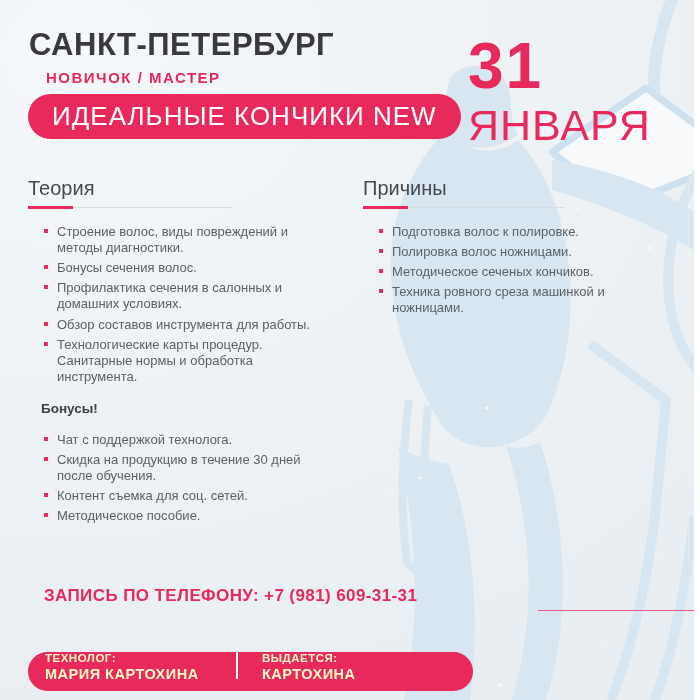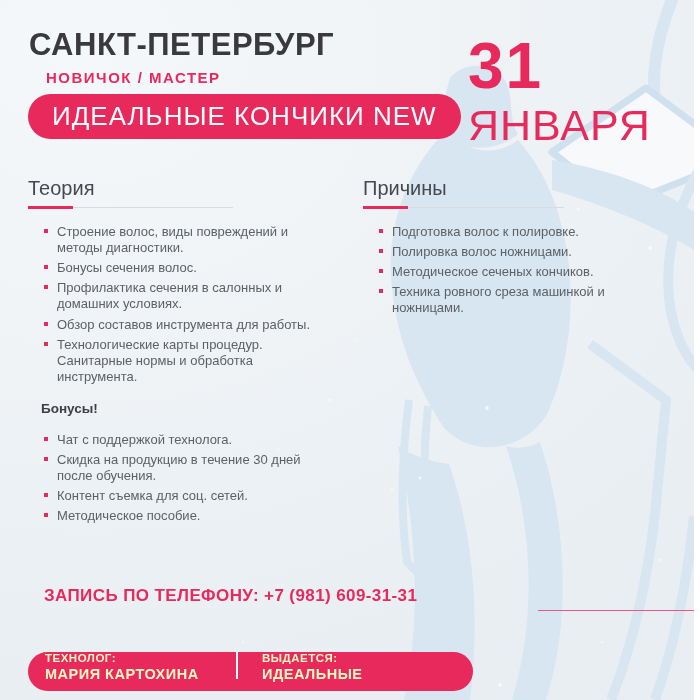--- a/index.html
+++ b/index.html
@@ -144,21 +144,21 @@
   <div class="phone">ЗАПИСЬ ПО ТЕЛЕФОНУ: +7 (981) 609-31-31</div>
 
   <div class="bottom-banner">
     <div class="cell">
       <div class="cell-label">ТЕХНОЛОГ:</div>
       <div class="cell-value">МАРИЯ КАРТОХИНА</div>
     </div>
     <div class="banner-divider"></div>
     <div class="cell cell-right">
       <div class="cell-label">ВЫДАЕТСЯ:</div>
-      <div class="cell-value">ИДЕАЛЬНЫЕ</div>
+      <div class="cell-value">КАРТОХИНА</div>
     </div>
   </div>
 
   <div class="price-block">
     <div class="price-rule"></div>
   </div>
 
 </div>
 
 </body></html>

